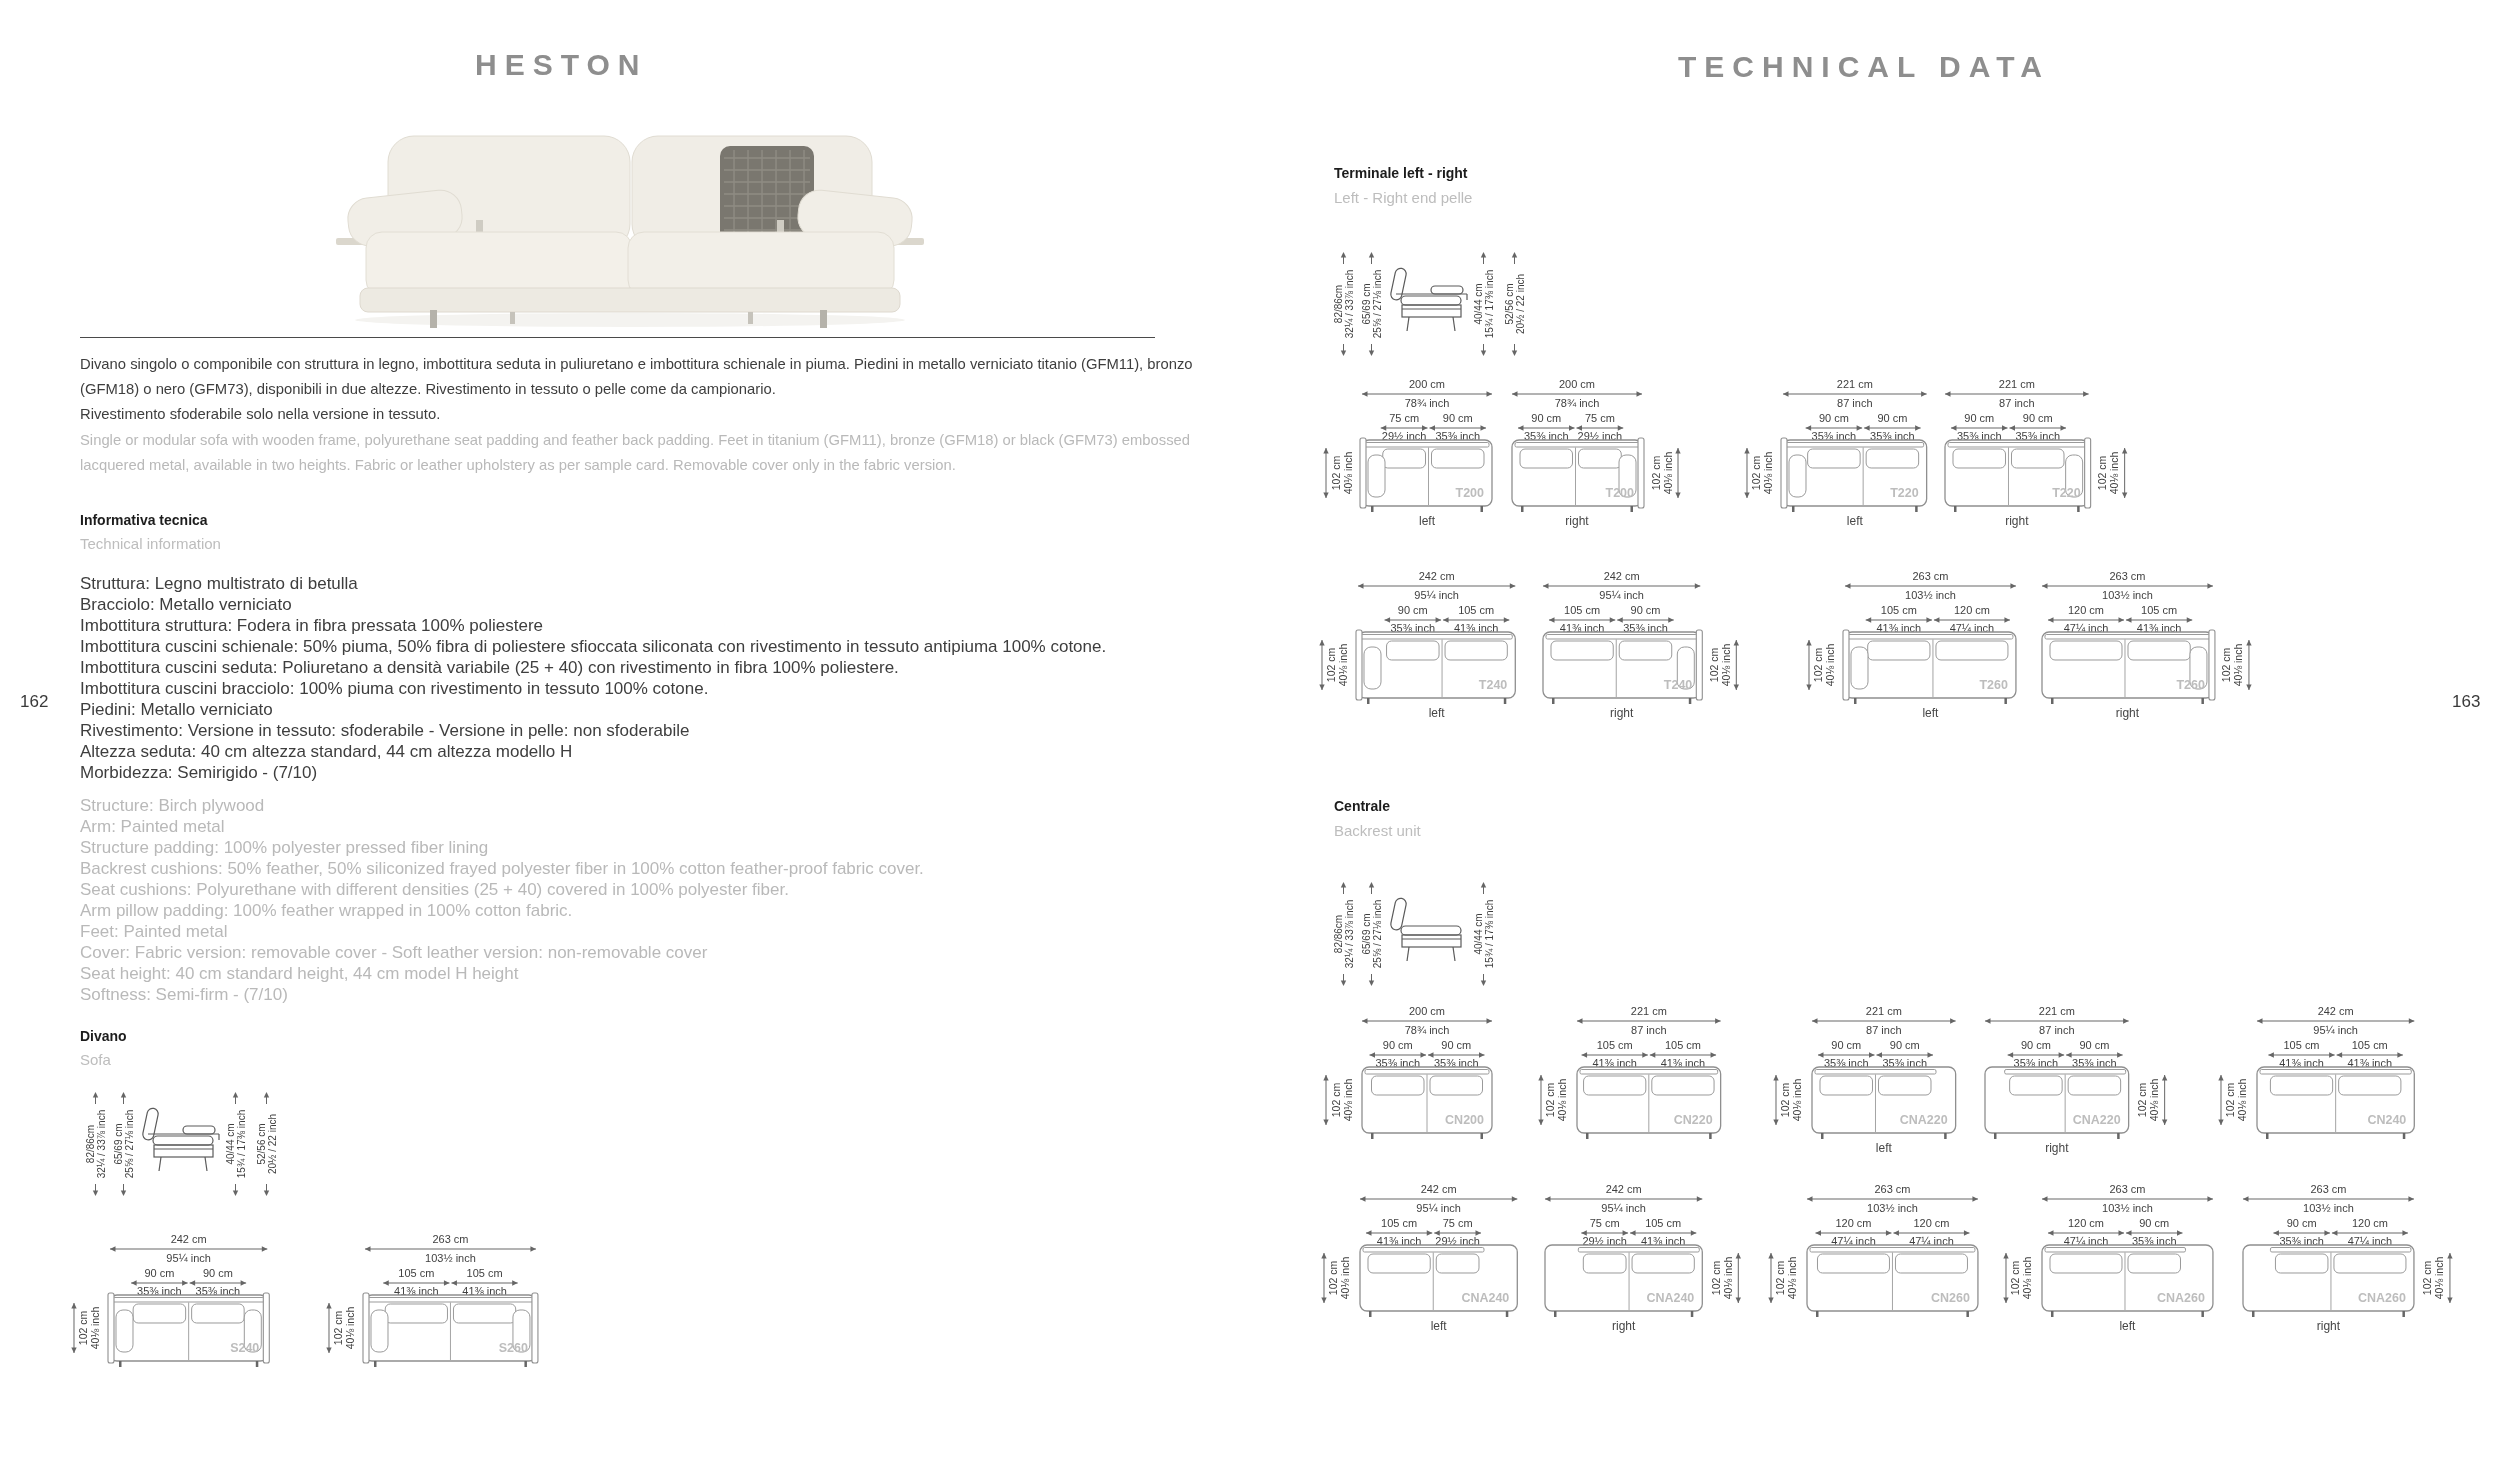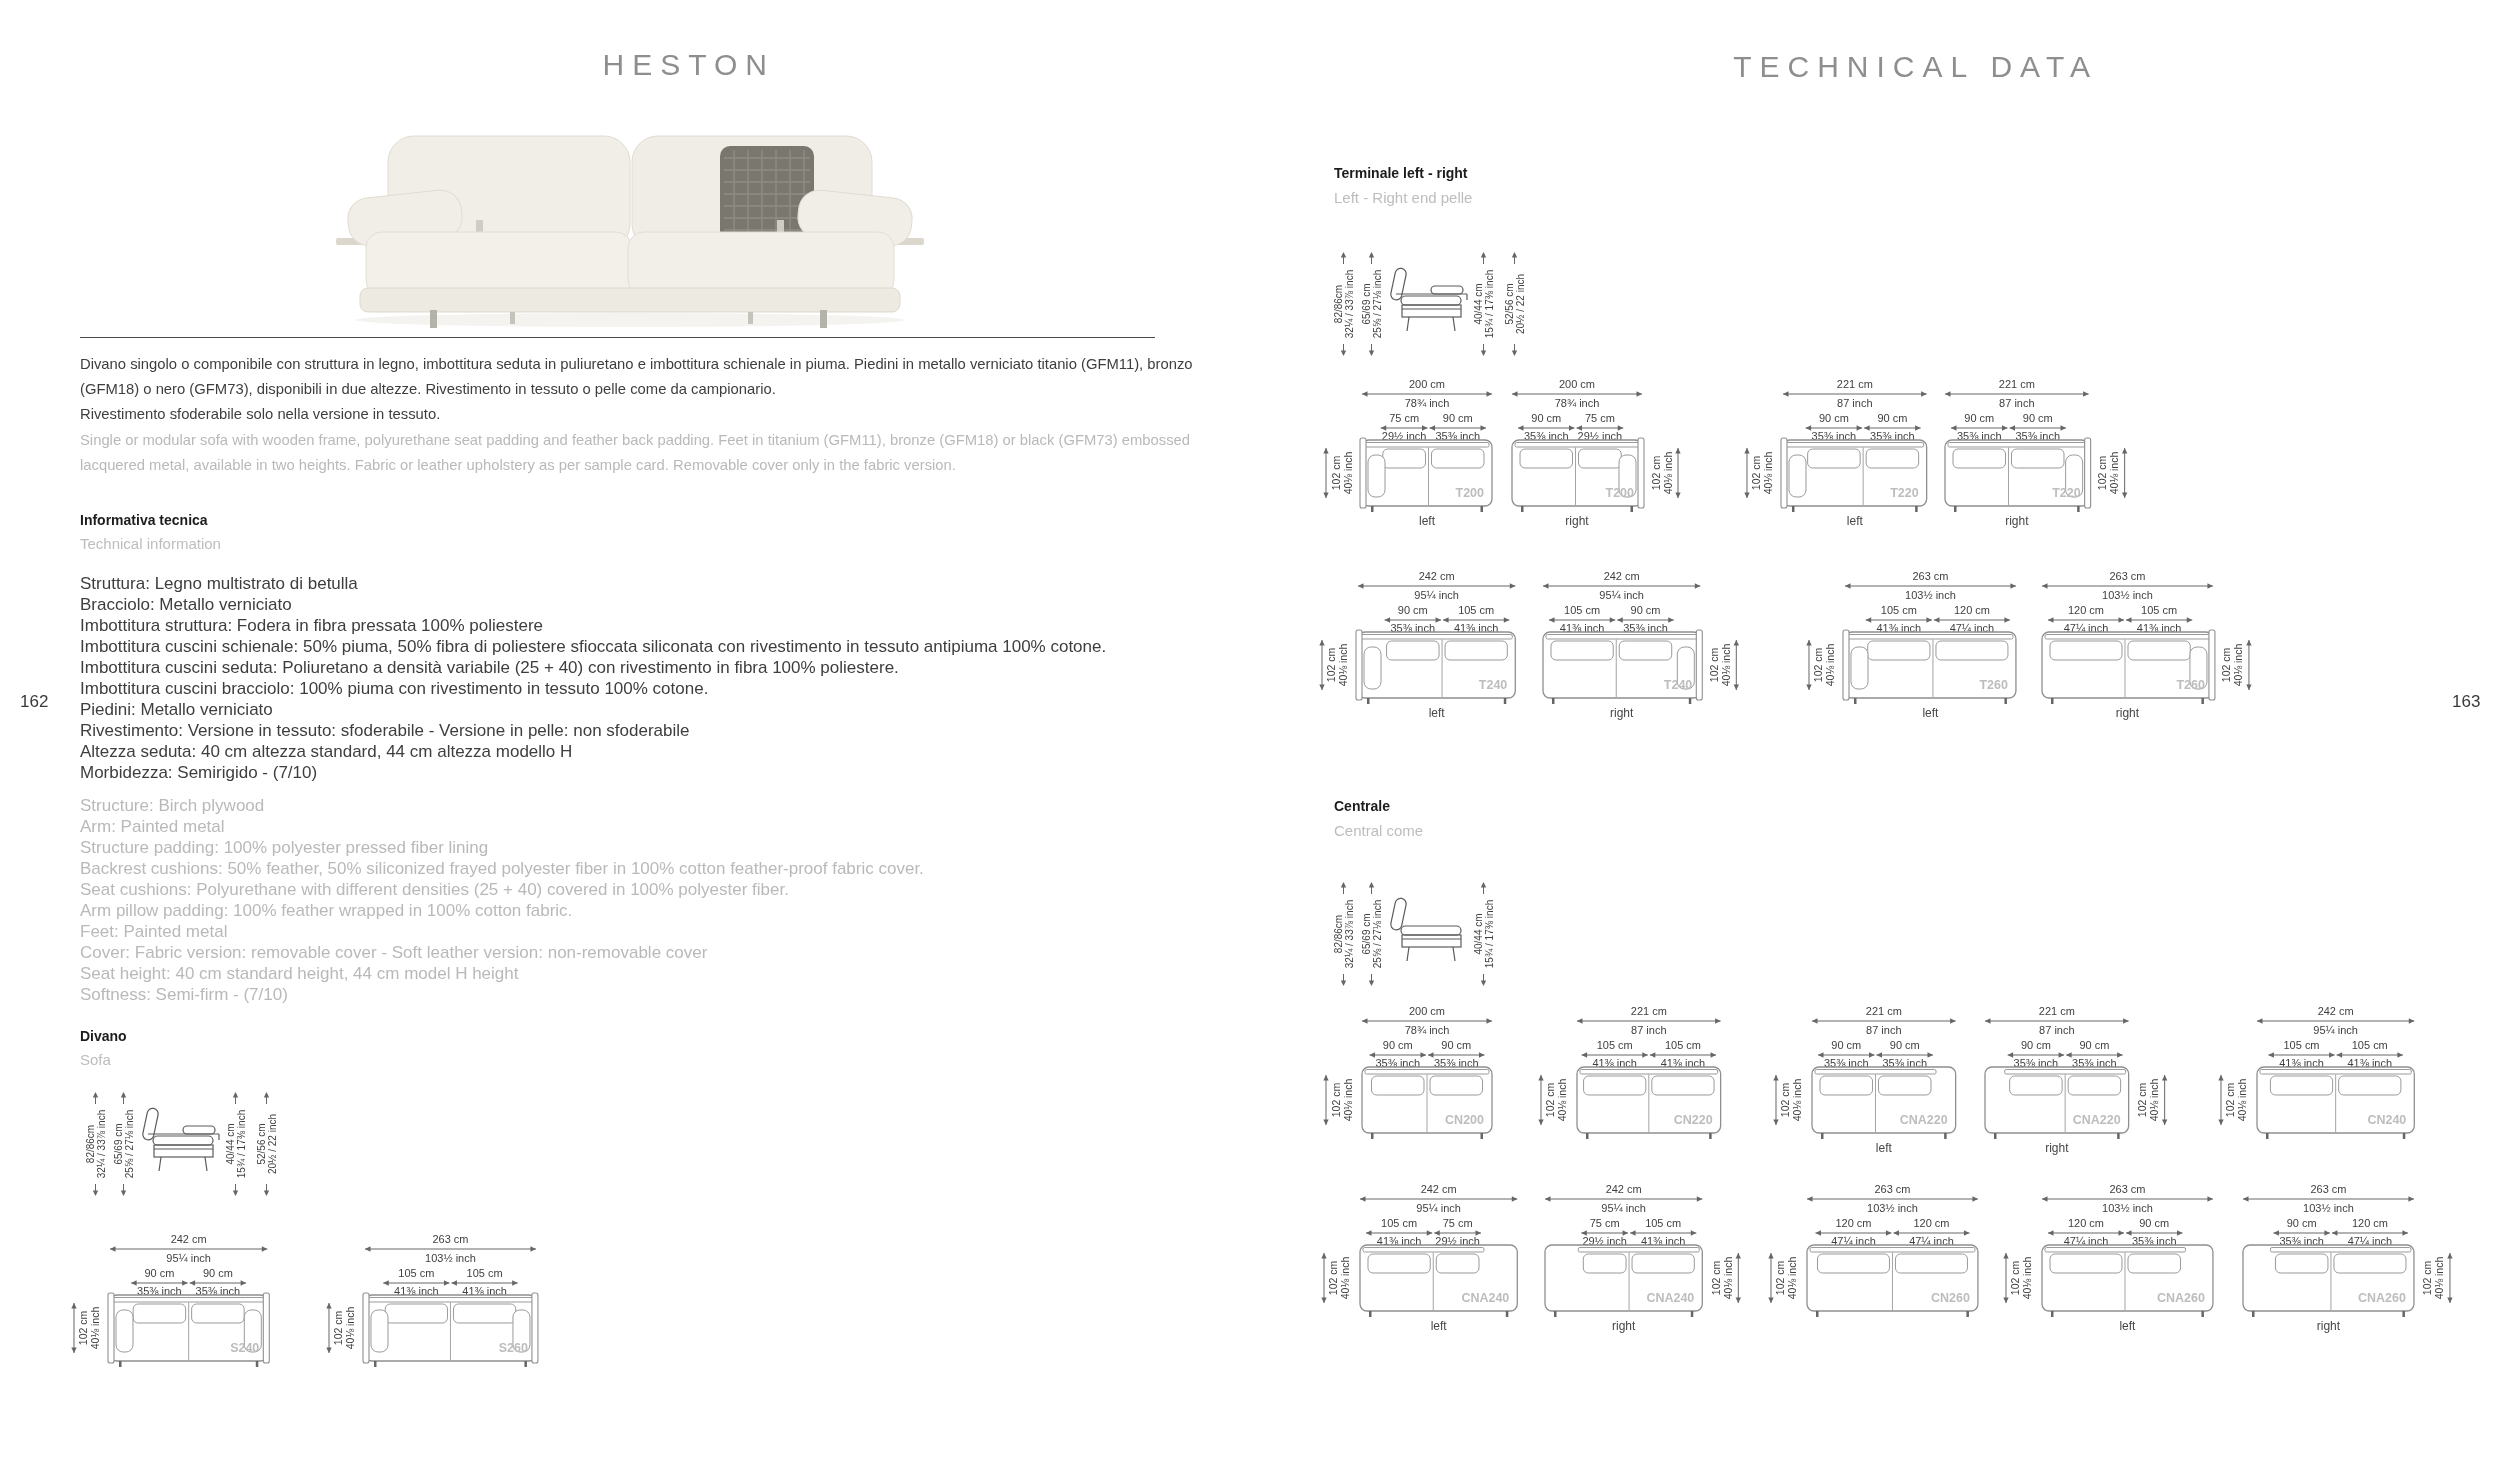--- a/index.html
+++ b/index.html
@@ -2,21 +2,21 @@
 <html><head>
 <meta charset="utf-8">
 <style>
   html,body{margin:0;padding:0}
   body{width:2500px;height:1466px;position:relative;background:#ffffff;
        font-family:"Liberation Sans", sans-serif;overflow:hidden}
   .abs{position:absolute}
   .pre{white-space:pre-line}
   .dark{color:#3e3e3e}
   .gray{color:#b9b9b9}
-  .pagetitle{font-size:30px;letter-spacing:8px;font-weight:400;color:#8e8e8e;text-align:right}
+  .pagetitle{font-size:30px;letter-spacing:8px;font-weight:700;color:#8e8e8e;text-align:left}
   .body-text{font-size:14.8px;line-height:25px}
   .spec-text{font-size:17px;line-height:21px}
   .sec-title{font-size:14px;font-weight:bold;color:#1c1c1c}
   .sec-sub{font-size:15px;color:#bdbdbd}
   .pagenum{font-size:17px;color:#3a3a3a}
   .rule{height:0;border-top:1px solid #4a4a4a}
   svg text{font-family:"Liberation Sans", sans-serif}
 </style>
 </head>
 <body>
@@ -100,21 +100,21 @@
 <div class="abs sec-sub" style="left:80px;top:1051px">Sofa</div>
 
 <div class="abs pagetitle" style="left:1678px;top:50px;width:420px">TECHNICAL DATA</div>
 
 <div class="abs pagenum" style="left:2452px;top:692px">163</div>
 
 <div class="abs sec-title" style="left:1334px;top:165px">Terminale left - right</div>
 <div class="abs sec-sub" style="left:1334px;top:189px">Left - Right end pelle</div>
 
 <div class="abs sec-title" style="left:1334px;top:798px">Centrale</div>
-<div class="abs sec-sub" style="left:1334px;top:822px">Central come</div>
+<div class="abs sec-sub" style="left:1334px;top:822px">Backrest unit</div>
 
 <div id="generated">
     <svg style="position:absolute;left:85px;top:1082px" width="215" height="124" viewBox="0 0 215 124">
       <text transform="translate(5 62) rotate(-90)" text-anchor="middle" font-size="10" fill="#3f3f3f" dy="3.5">82/86cm</text>
       <text transform="translate(16 62) rotate(-90)" text-anchor="middle" font-size="10" fill="#3f3f3f" dy="3.5">32¼ / 33⅞ inch</text>
       <line x1="10.5" y1="12" x2="10.5" y2="22" stroke="#666666" stroke-width="1"></line>
       <polygon points="10.5,10 7.8,15.5 13.2,15.5" fill="#666666"></polygon>
       <line x1="10.5" y1="102" x2="10.5" y2="112" stroke="#666666" stroke-width="1"></line>
       <polygon points="10.5,114 7.8,108.5 13.2,108.5" fill="#666666"></polygon>
       <text transform="translate(33 62) rotate(-90)" text-anchor="middle" font-size="10" fill="#3f3f3f" dy="3.5">65/69 cm</text>

